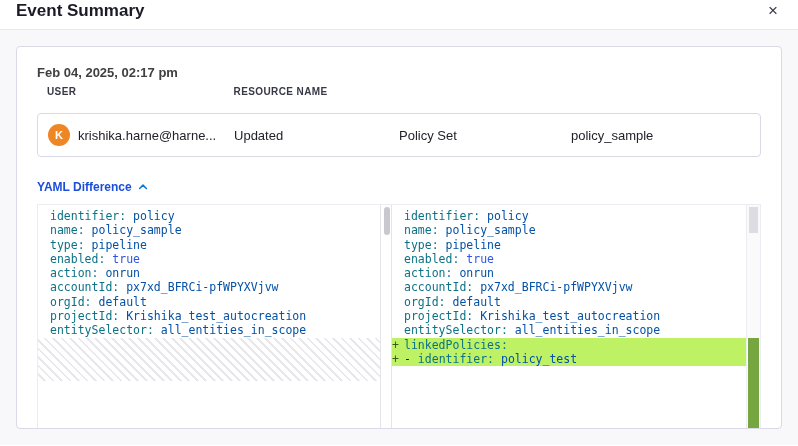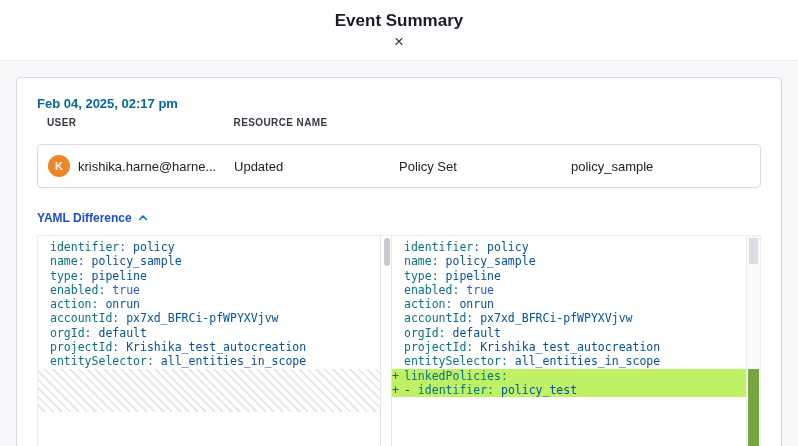--- a/index.html
+++ b/index.html
@@ -1,30 +1,30 @@
 <!DOCTYPE html>
 <html><head>
 <meta charset="utf-8">
 <style>
   * { margin:0; padding:0; box-sizing:border-box; }
   html,body { width:798px; height:446px; overflow:hidden; background:#fff;
               font-family:"Liberation Sans","DejaVu Sans",sans-serif; color:#22222a; }
 
   .modal-header { display:flex; align-items:center; justify-content:space-between;
-                  padding:11px 16px 8px 16px; border-bottom:1px solid #e8e8ee; background:#fff;flex-direction:column; }
+                  padding:0 16px 8px 16px; border-bottom:1px solid #e8e8ee; background:#fff; }
   .modal-title { font-size:17px; font-weight:700; color:#1b1b28; }
   .close-btn { font-size:17px; color:#383946; cursor:pointer; line-height:1;
                background:none; border:none; padding:2px 4px; font-family:inherit; }
 
   .modal-body { height:415px; background:#f8f8fb; padding:16px; }
 
   .card { background:#fff; border:1px solid #d9dae5; border-radius:4px;
           padding:18px 20px; height:100%; overflow:hidden; }
 
-  .timestamp { font-size:13px; font-weight:700; color:#0369a1; margin-bottom:6px; }
+  .timestamp { font-size:13px; font-weight:700; color:#404040; margin-bottom:6px; }
   .meta { font-size:12px; color:#6b6d85; margin-bottom:24px; }
 
   .grid { display:grid; grid-template-columns:26.5% 23.5% 24.5% 25.5%; align-items:center; }
   .header-row { margin-bottom:16px; padding:0 10px; }
   .th { font-size:10px; font-weight:700; letter-spacing:.4px; color:#383946; }
 
   .data-row { border:1px solid #d9dae5; border-radius:4px; height:44px; padding:0 10px;
               font-size:13px; color:#22222a; margin-bottom:20px; background:#fff; }
   .user-cell { display:flex; align-items:center; gap:8px; min-width:0; }
   .avatar { width:22px; height:22px; border-radius:50%; background:#ee8625; color:#fff;

